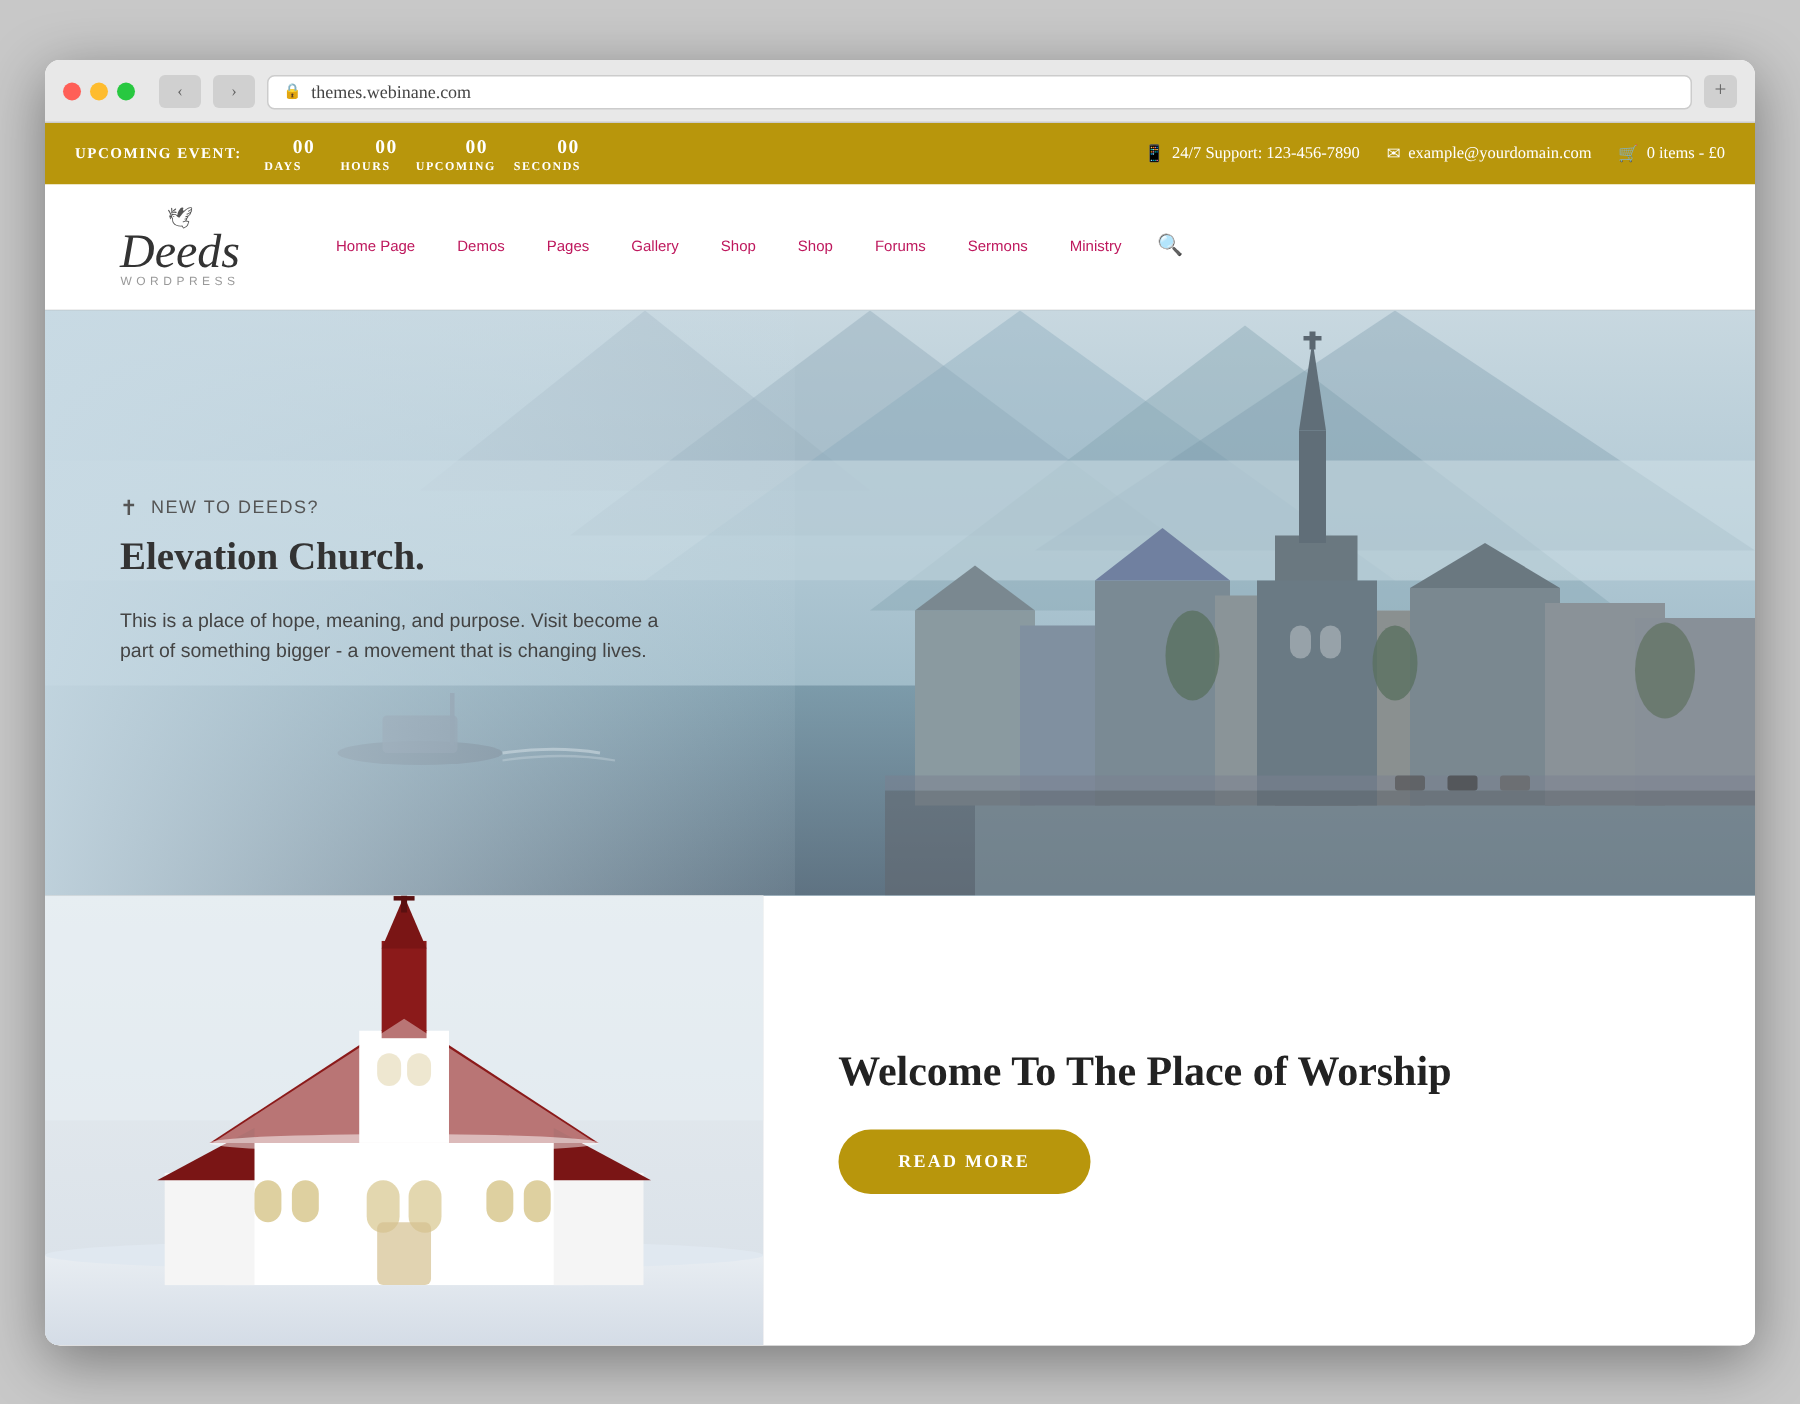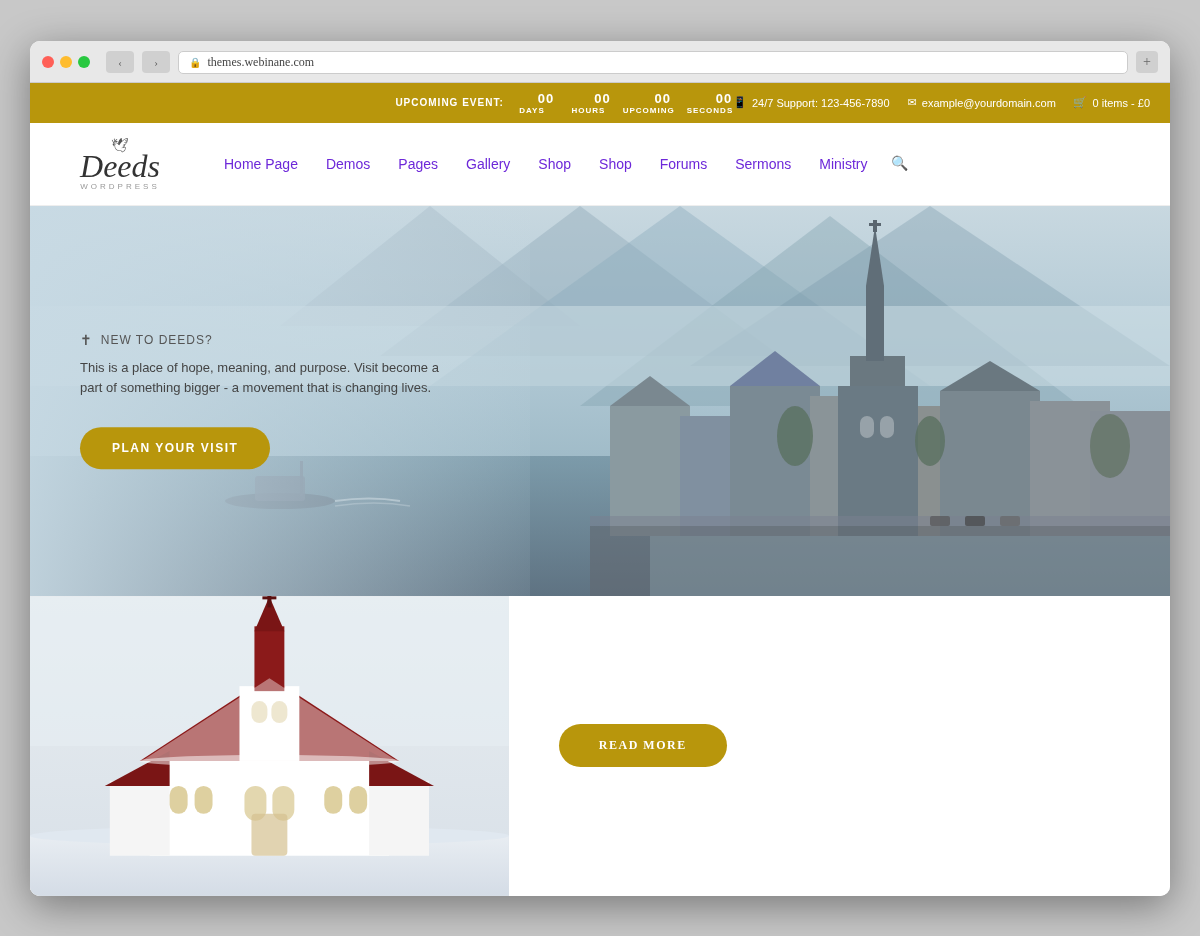--- a/index.html
+++ b/index.html
@@ -69,23 +69,23 @@
       font-size: 14px; color: #666;
     }
 
     
     .top-bar {
       background: #b8960c;
       color: #fff;
       padding: 8px 20px;
       display: flex;
       align-items: center;
-      justify-content: flex-end;
+      justify-content: space-between;
       font-size: 11px;
-      font-family: Liberation Sans, sans-serif;
+      font-family: Liberation Serif, serif;
     }
     .top-bar-left {
       display: flex;
       align-items: center;
       gap: 6px;
       font-weight: bold;
       letter-spacing: 0.5px;
     }
     .event-label {
       color: #fff;
@@ -155,22 +155,22 @@
       margin-bottom: -4px;
     }
     .nav {
       display: flex;
       align-items: center;
       gap: 0;
       flex: 1;
     }
     .nav-item {
       padding: 8px 14px;
-      font-size: 14px;
-      color: #6d28d9;
+      font-size: 10px;
+      color: #be185d;
       font-family: Arial, sans-serif;
       cursor: pointer;
       white-space: nowrap;
     }
     .nav-search {
       padding: 8px 10px;
       font-size: 14px;
       color: #555;
       cursor: pointer;
     }
@@ -475,22 +475,22 @@
         <rect x="970" y="310" width="20" height="10" rx="2" fill="#666" opacity="0.7"></rect>
 
         <rect x="0" y="0" width="500" height="390" fill="url(#fogGrad)"></rect>
       </svg>
 
       <div class="hero-content">
         <div class="hero-eyebrow">
           <span class="cross-icon">✝</span>
           <span>NEW TO DEEDS?</span>
         </div>
+        <h2 class="hero-subtitle">Elevation Church.</h2>
         <p class="hero-desc">This is a place of hope, meaning, and purpose. Visit become a part of something bigger - a movement that is changing lives.</p>
-        <div class="hero-btn">PLAN YOUR VISIT</div>
       </div>
     </div>
 
     <div class="bottom-section">
 
       <div class="bottom-left">
         <div class="church-illustration">
           <svg width="100%" height="300" viewBox="0 0 480 300" preserveAspectRatio="xMidYMid meet">
             <defs>
               <linearGradient id="skyBg" x1="0" y1="0" x2="0" y2="1">
@@ -540,18 +540,19 @@
 
             <rect x="222" y="218" width="36" height="42" rx="4" fill="#d4c090" opacity="0.7"></rect>
 
             <polygon points="112,165 240,82 368,165" fill="rgba(255,255,255,0.4)"></polygon>
             <ellipse cx="240" cy="165" rx="130" ry="6" fill="rgba(255,255,255,0.5)"></ellipse>
           </svg>
         </div>
       </div>
 
       <div class="bottom-right">
+        <h2 class="bottom-title">Welcome To The Place of Worship</h2>
         <div class="bottom-btn">READ MORE</div>
       </div>
     </div>
 
   </div>
 </div>
 
 </body></html>

